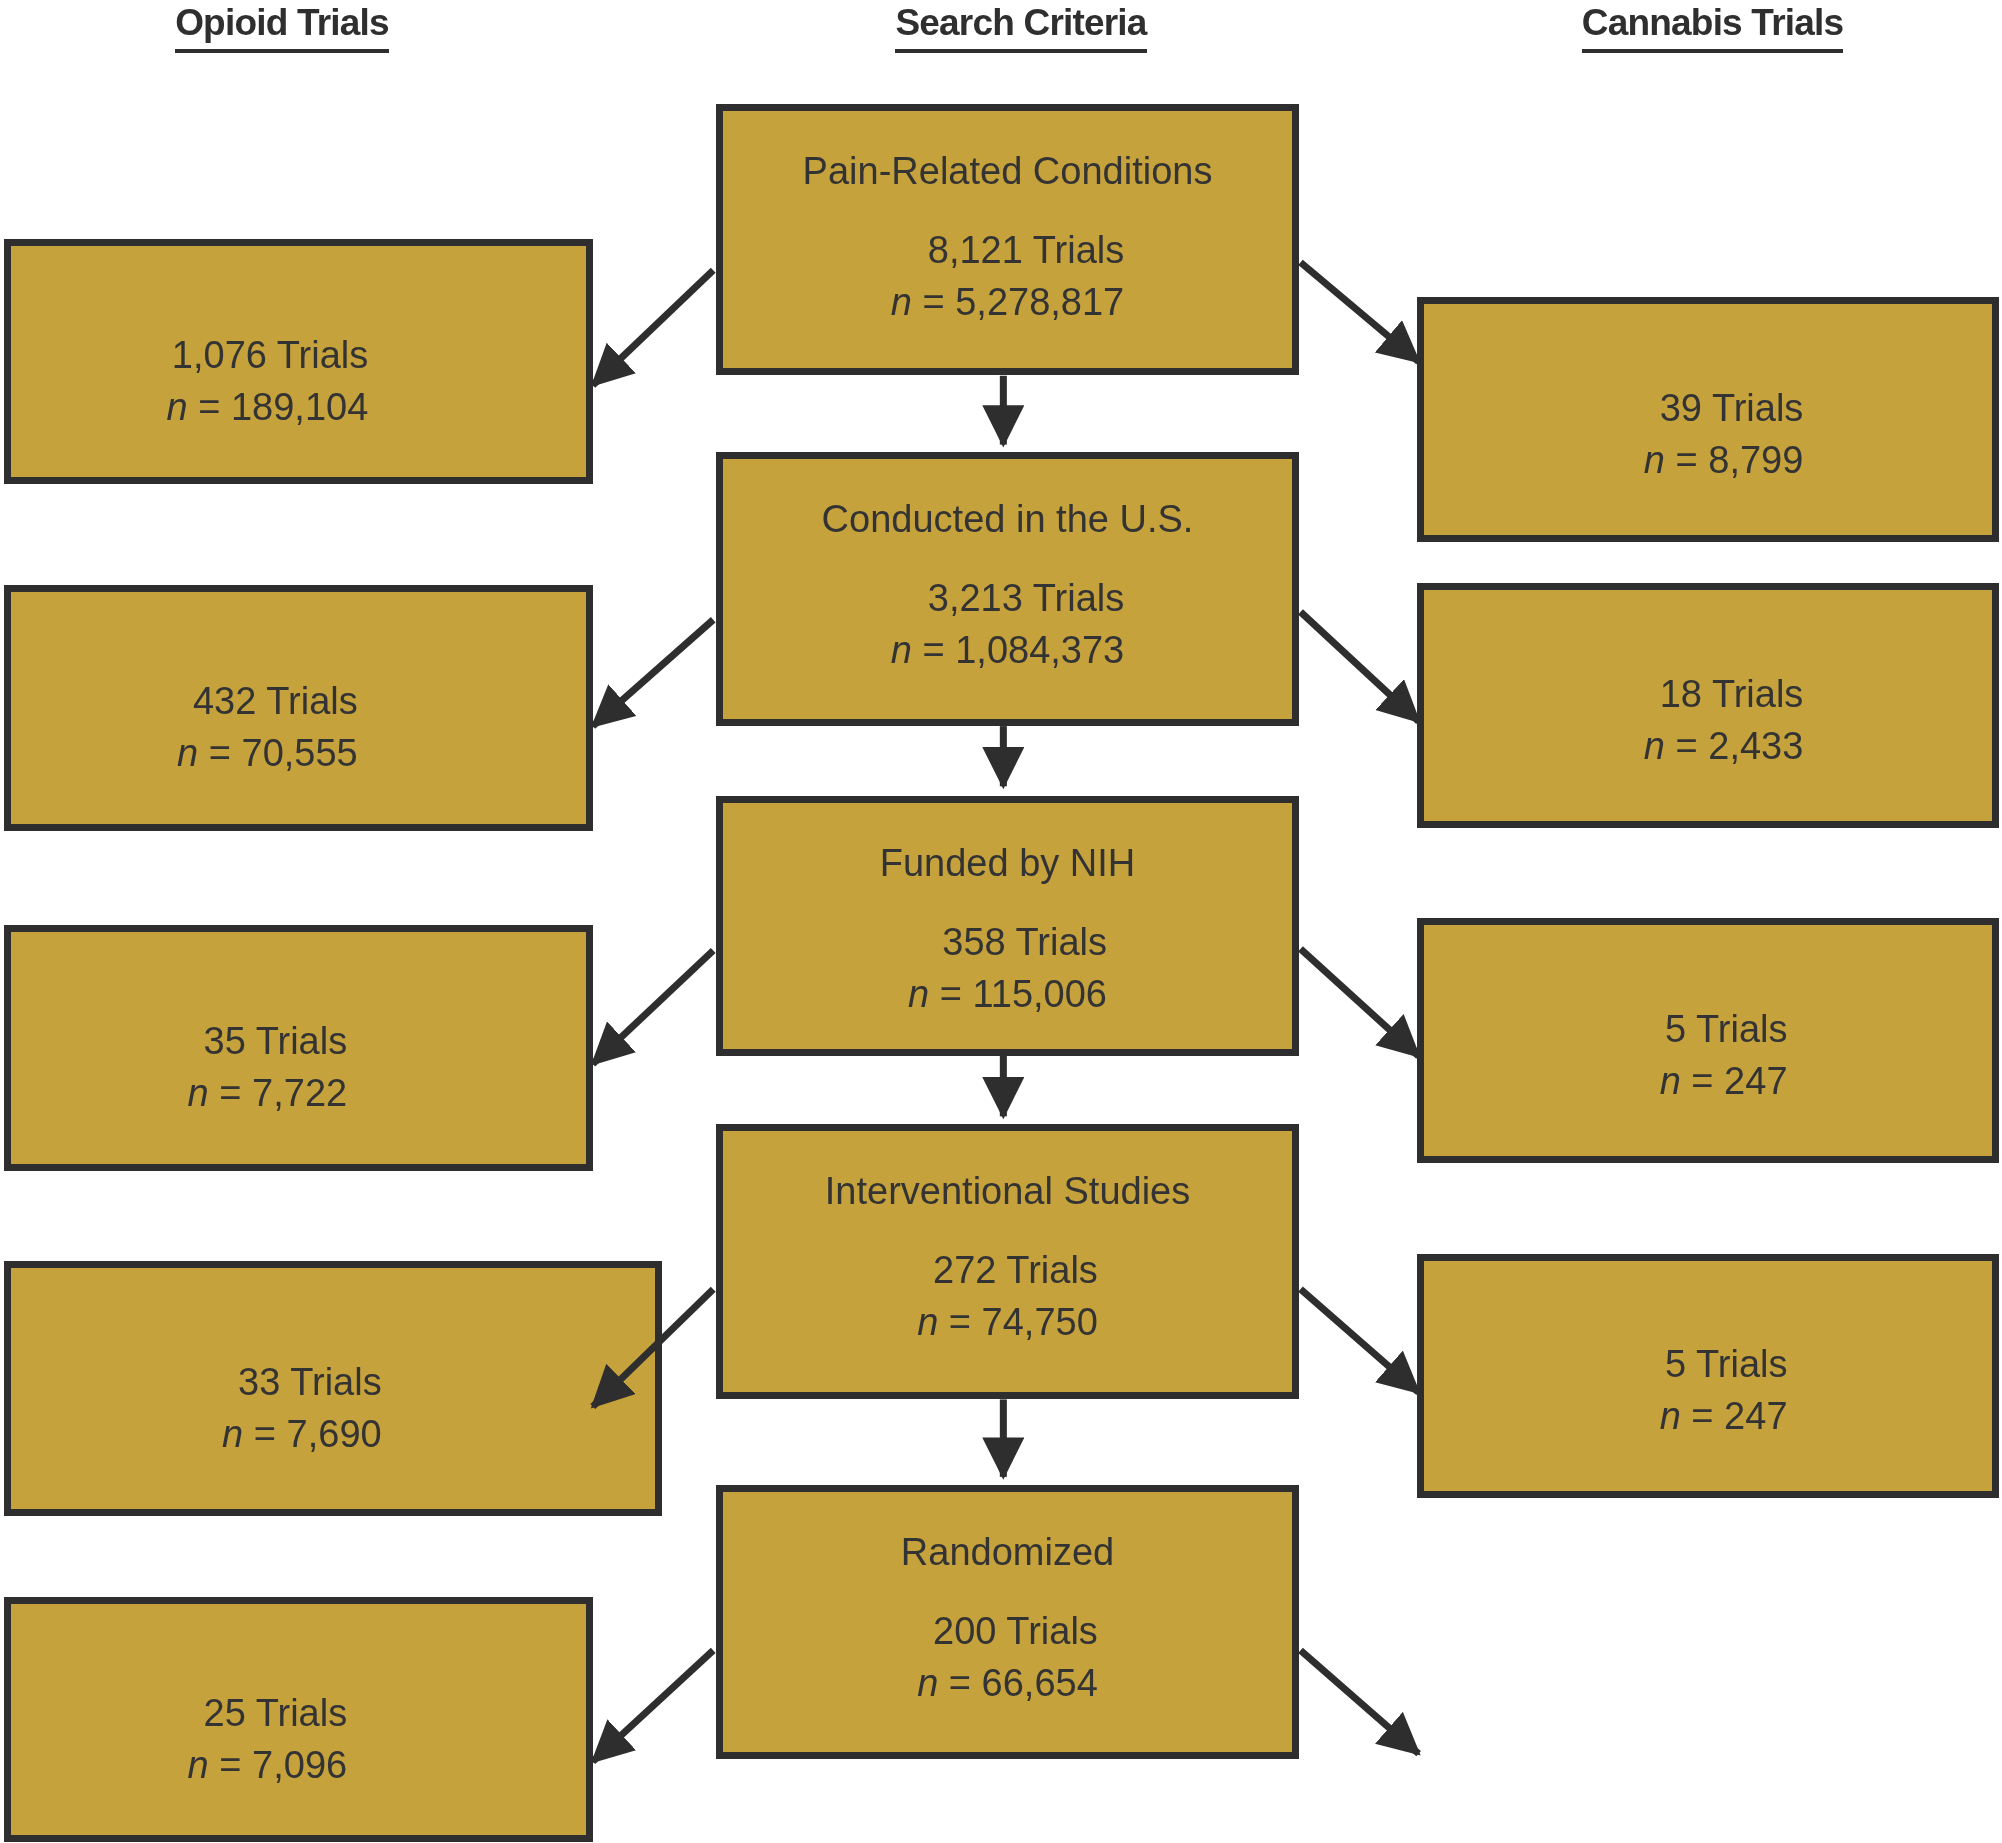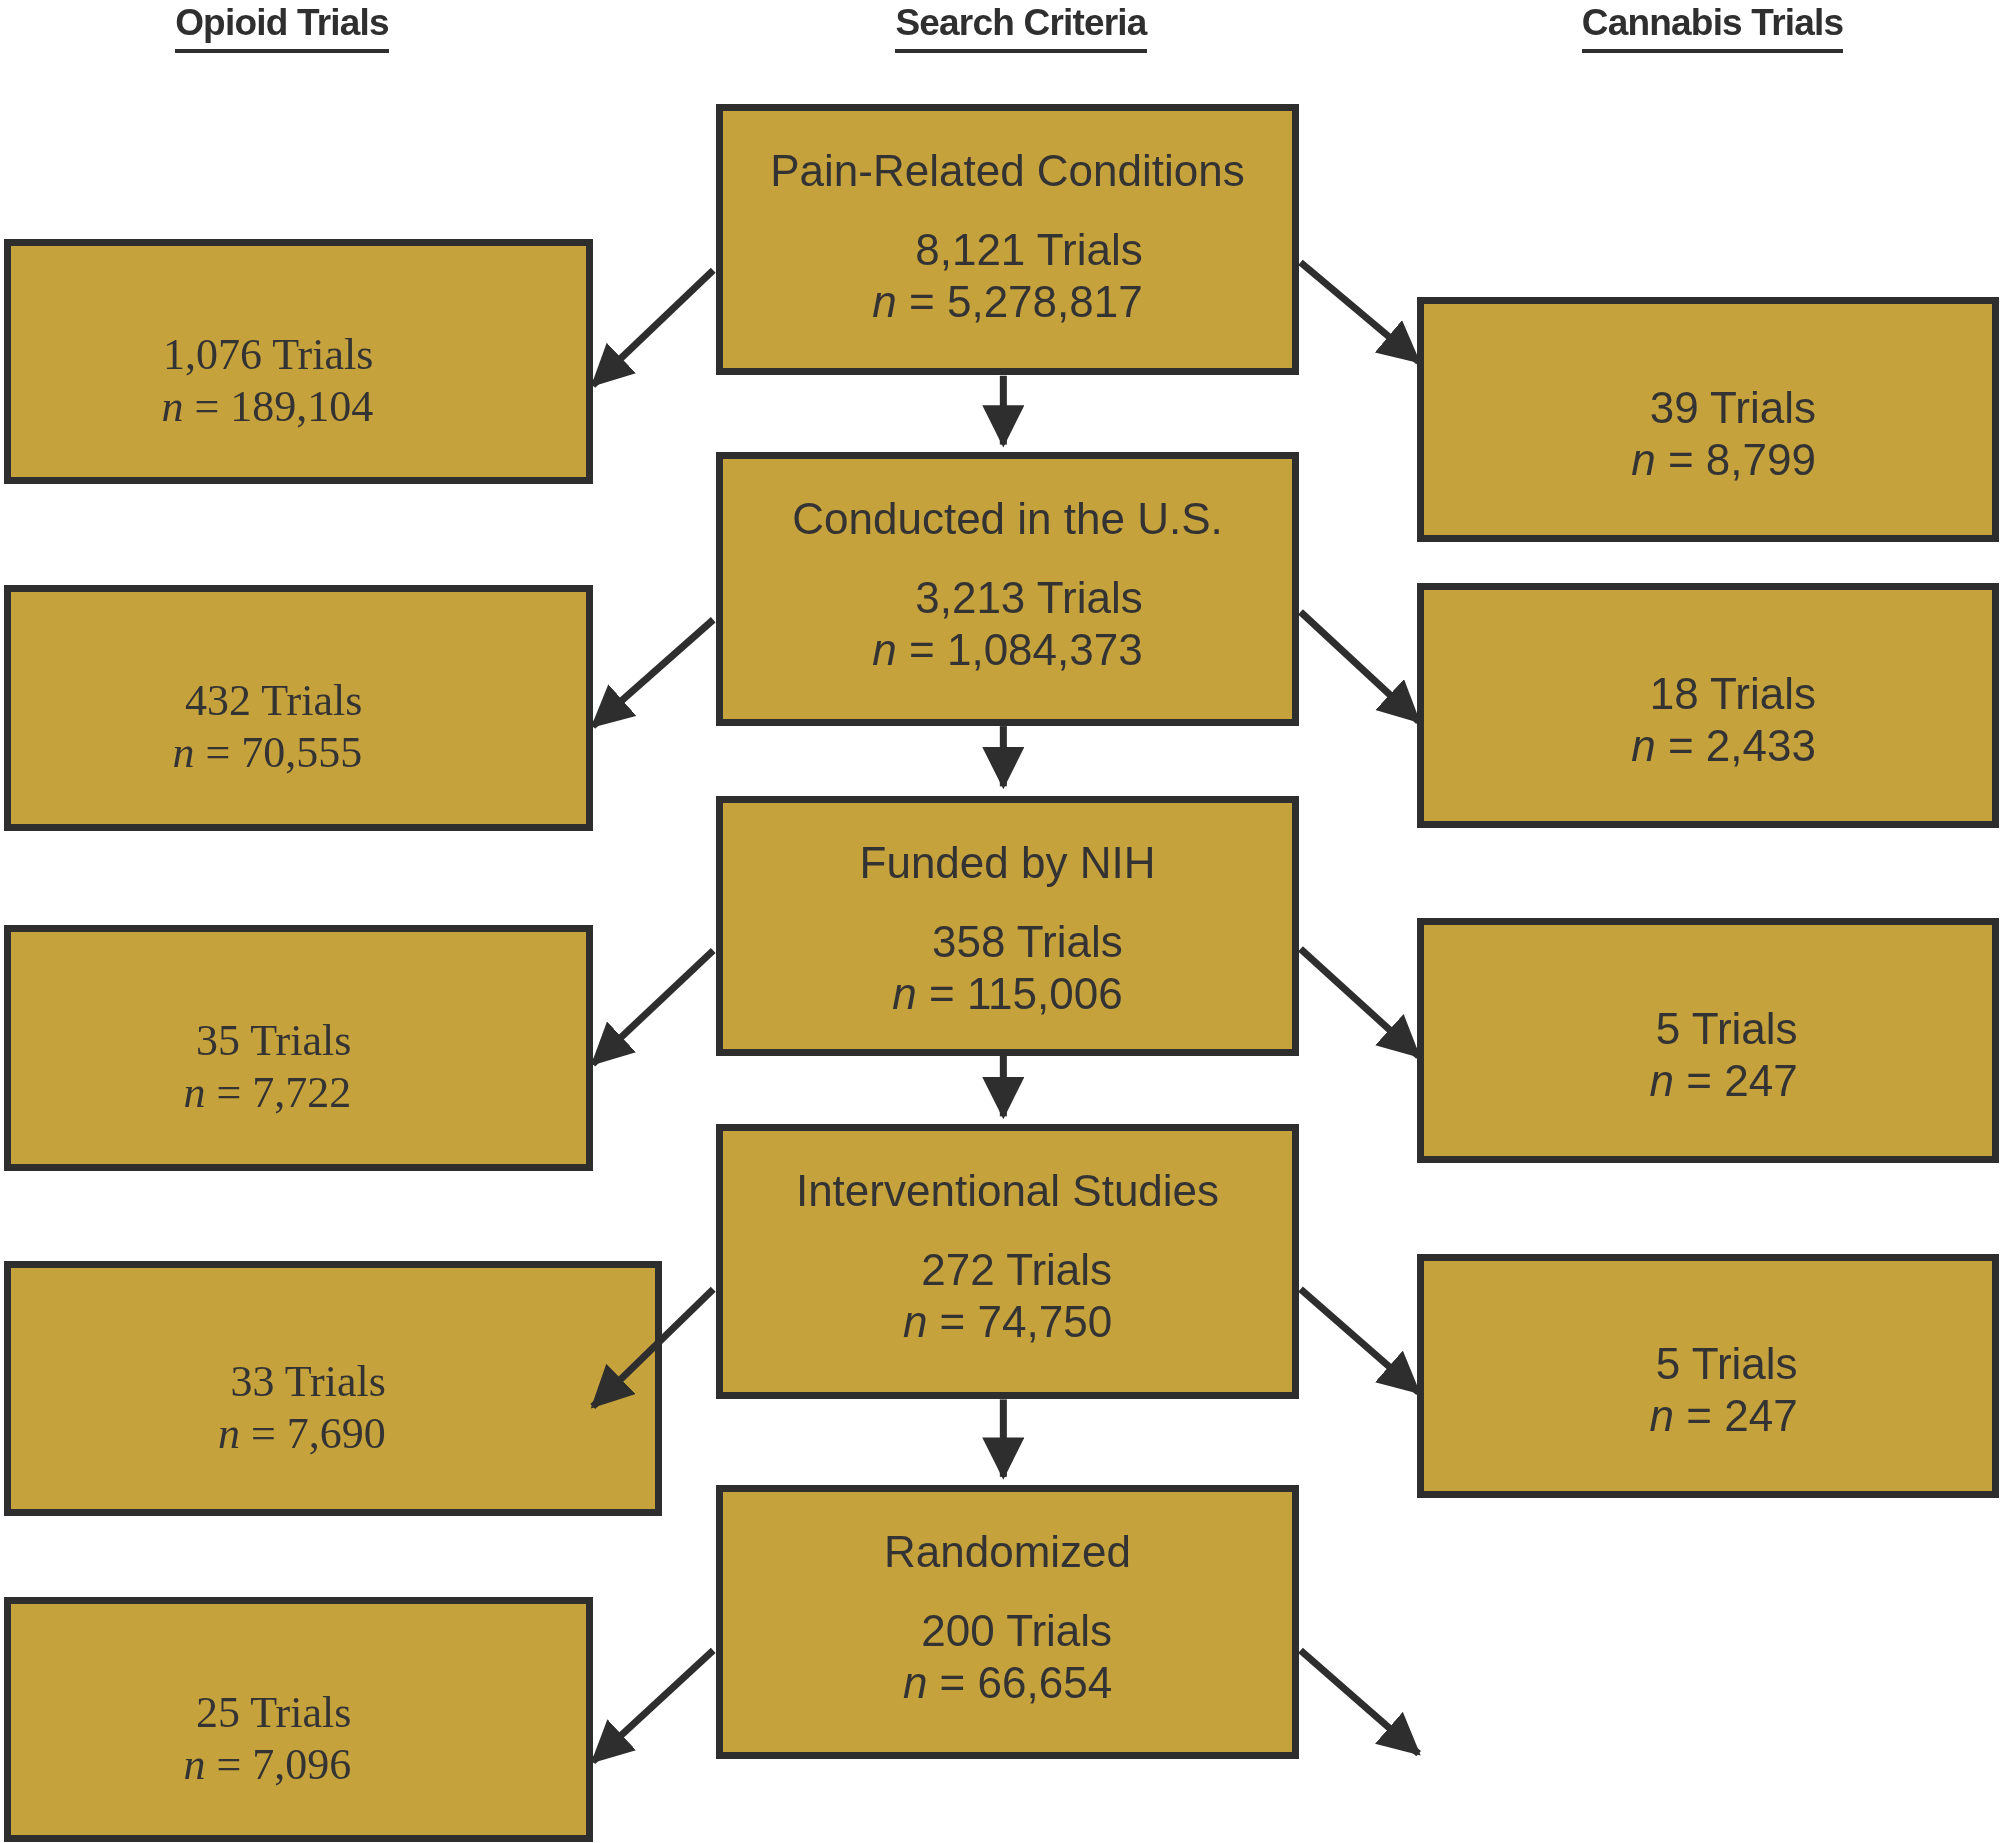--- a/index.html
+++ b/index.html
@@ -28,21 +28,21 @@
     display: inline-block;
     border-bottom: 4.7px solid #2f2f2f;
     padding-bottom: 5.5px;
   }
   .box {
     position: absolute;
     box-sizing: border-box;
     background: #c6a23c;
     border: 7.8px solid #2e2e2e;
     color: #333333;
-    font-size: 44px;
+    font-size: 38px;
     display: flex;
     flex-direction: column;
     align-items: center;
   }
   .center-box {
     padding-top: 34px;
   }
   .box-title {
     line-height: 52px;
     text-align: center;
@@ -62,21 +62,20 @@
     font-style: italic;
   }
   .n-rest {
     white-space: pre;
   }
   .side-box {
     justify-content: center;
   }
   .left-col .count-block {
     transform: translate(-31px, 19px);
-    font-family: Liberation Serif, serif;
   }
   .right-col .count-block {
     transform: translate(15.6px, 14px);
   }
   #arrow-layer {
     position: absolute;
     left: 0;
     top: 0;
     pointer-events: none;
   }

